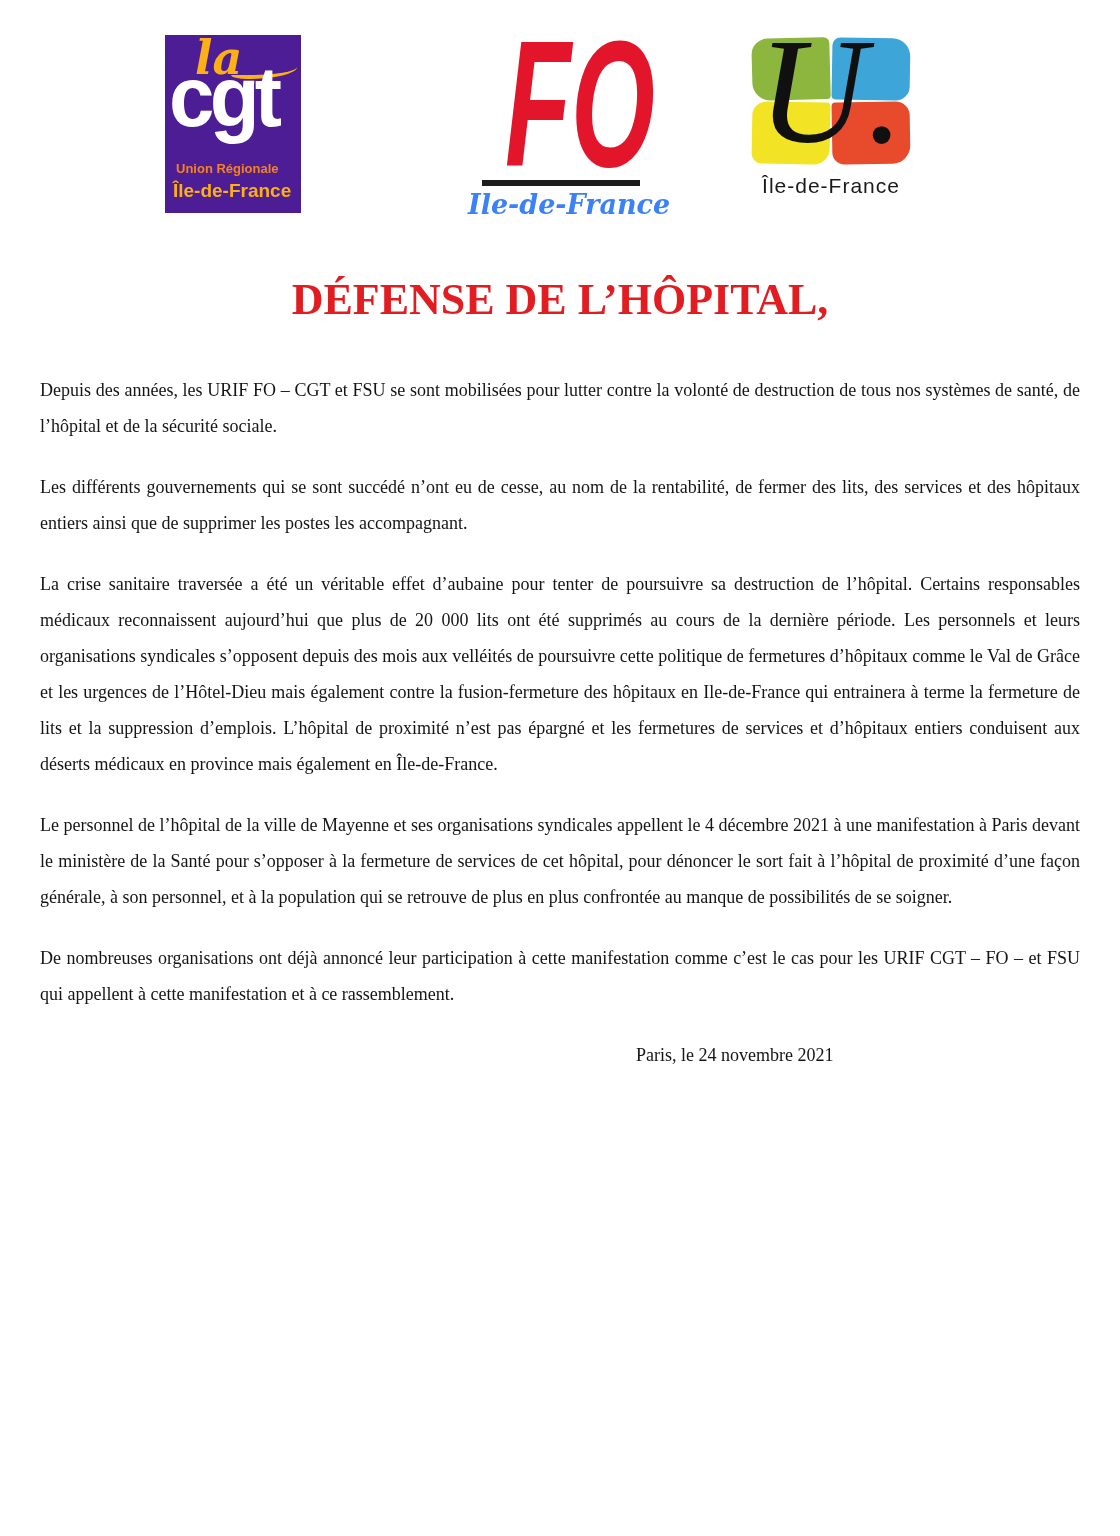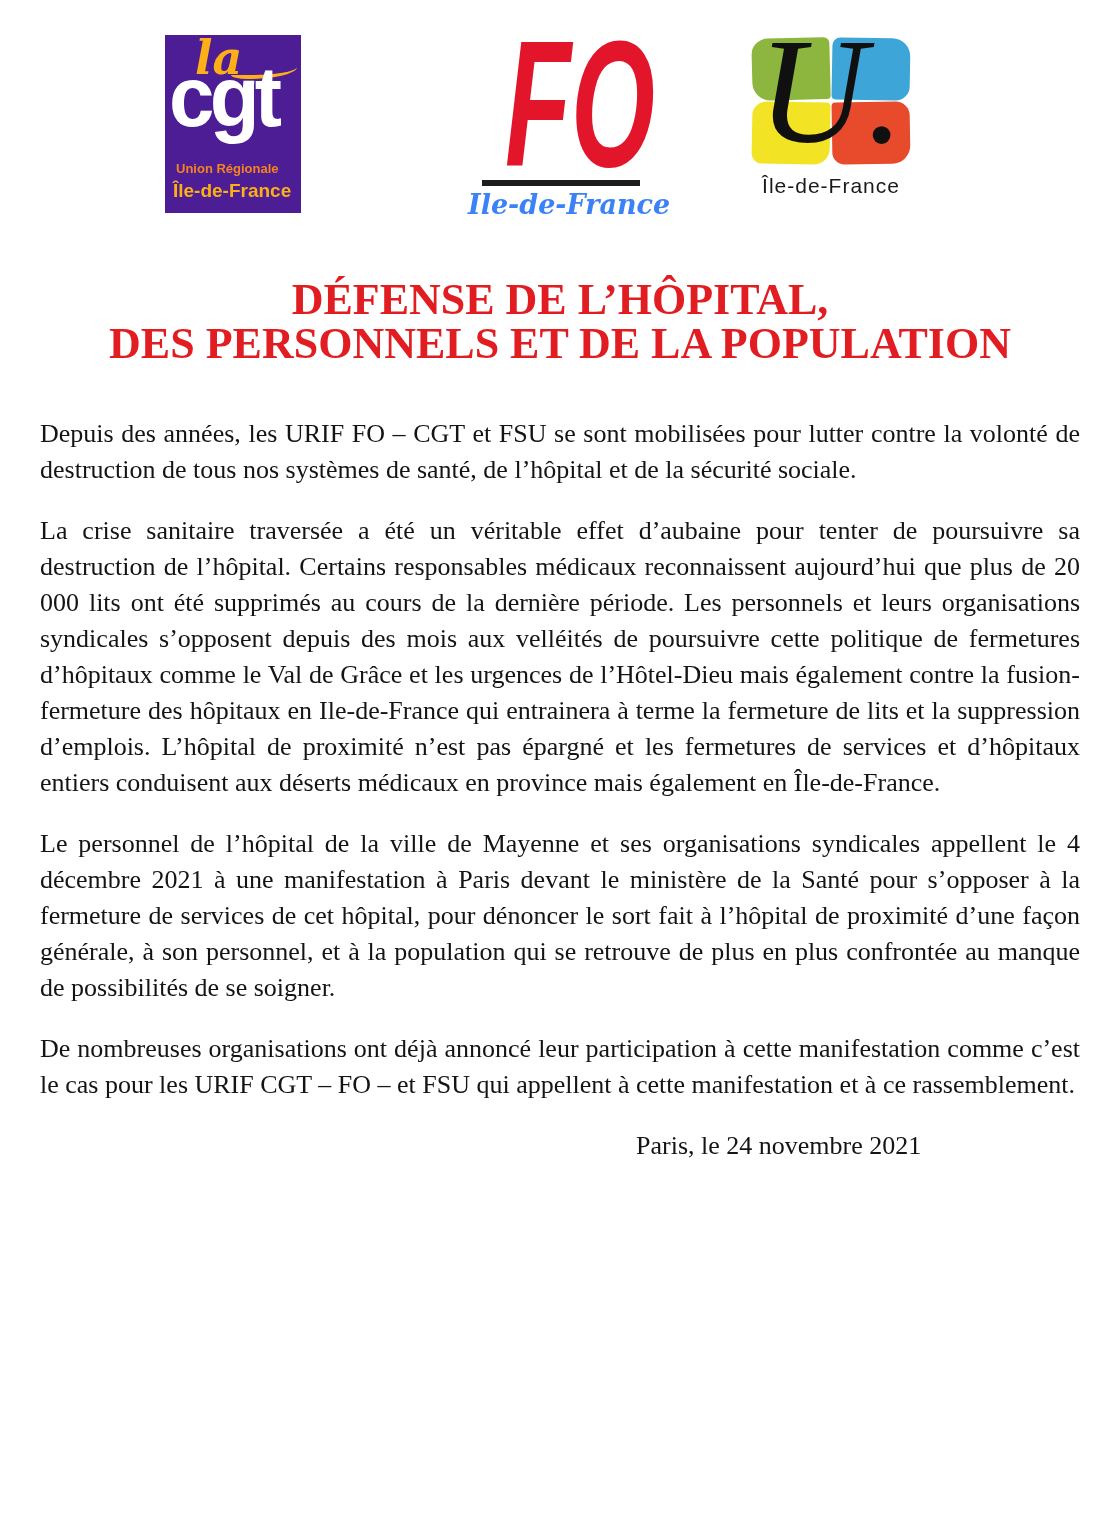--- a/index.html
+++ b/index.html
@@ -124,21 +124,21 @@
     font-family: "Liberation Serif", serif;
     font-weight: bold;
     font-size: 44px; line-height: 44px;
     color: #e21d22;
   }
   .title span { display: block; }
 
   
   .body {
     margin: 50px 40px 0 40px;
-    font-size: 26px; line-height: 36px;
+    font-size: 18px; line-height: 36px;
     text-align: justify;
   }
   .body p { margin: 0 0 25px 0; }
   .body p.date-line {
     text-align: left;
     padding-left: 596px;
     margin: 12px 0 16px 0;
   }
 </style>
 </head>
@@ -169,24 +169,24 @@
         <div class="fsu-cell fsu-red"></div>
         <div class="fsu-letter">U.</div>
       </div>
       <div class="fsu-region">Île-de-France</div>
     </div>
 
   </header>
 
   <h1 class="title">
     <span>DÉFENSE DE L’HÔPITAL,</span>
-    <span>DES PERSONNELS ET DE LA POPULATION</span>
   </h1>
 
   <main class="body">
     <p>Depuis des années, les URIF FO – CGT et FSU se sont mobilisées pour lutter contre la volonté de destruction de tous nos systèmes de santé, de l’hôpital et de la sécurité sociale.</p>
+    <p>Les différents gouvernements qui se sont succédé n’ont eu de cesse, au nom de la rentabilité, de fermer des lits, des services et des hôpitaux entiers ainsi que de supprimer les postes les accompagnant.</p>
     <p>La crise sanitaire traversée a été un véritable effet d’aubaine pour tenter de poursuivre sa destruction de l’hôpital. Certains responsables médicaux reconnaissent aujourd’hui que plus de 20 000 lits ont été supprimés au cours de la dernière période. Les personnels et leurs organisations syndicales s’opposent depuis des mois aux velléités de poursuivre cette politique de fermetures d’hôpitaux comme le Val de Grâce et les urgences de l’Hôtel-Dieu mais également contre la fusion-fermeture des hôpitaux en Ile-de-France qui entrainera à terme la fermeture de lits et la suppression d’emplois. L’hôpital de proximité n’est pas épargné et les fermetures de services et d’hôpitaux entiers conduisent aux déserts médicaux en province mais également en Île-de-France.</p>
     <p>Le personnel de l’hôpital de la ville de Mayenne et ses organisations syndicales appellent le 4 décembre 2021 à une manifestation à Paris devant le ministère de la Santé pour s’opposer à la fermeture de services de cet hôpital, pour dénoncer le sort fait à l’hôpital de proximité d’une façon générale, à son personnel, et à la population qui se retrouve de plus en plus confrontée au manque de possibilités de se soigner.</p>
     <p>De nombreuses organisations ont déjà annoncé leur participation à cette manifestation comme c’est le cas pour les URIF CGT – FO – et FSU qui appellent à cette manifestation et à ce rassemblement.</p>
     <p class="date-line">Paris, le 24 novembre 2021</p>
   </main>
 
 </div>
 
 </body></html>

